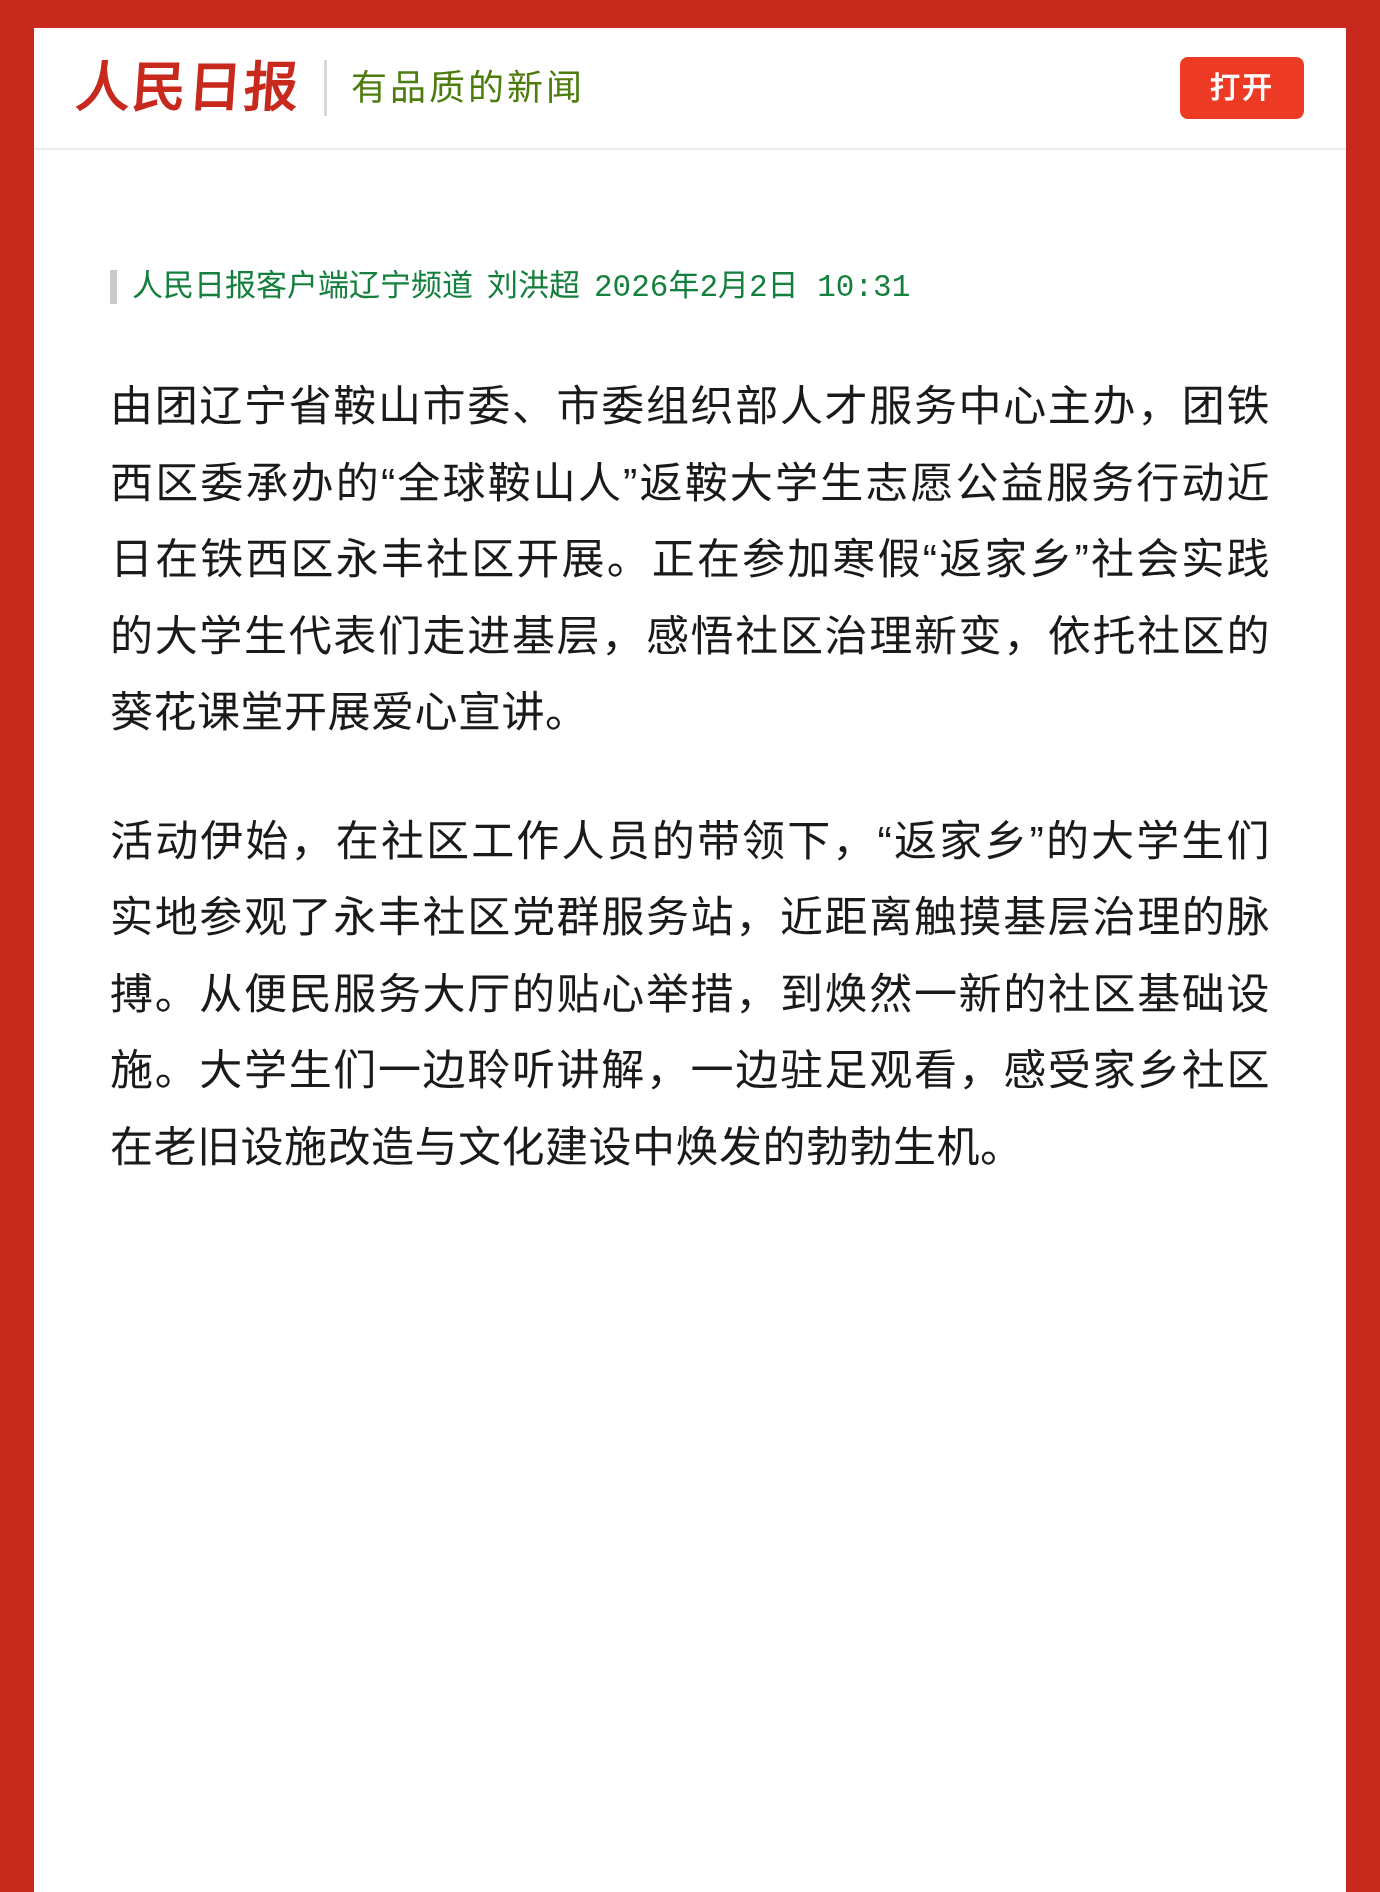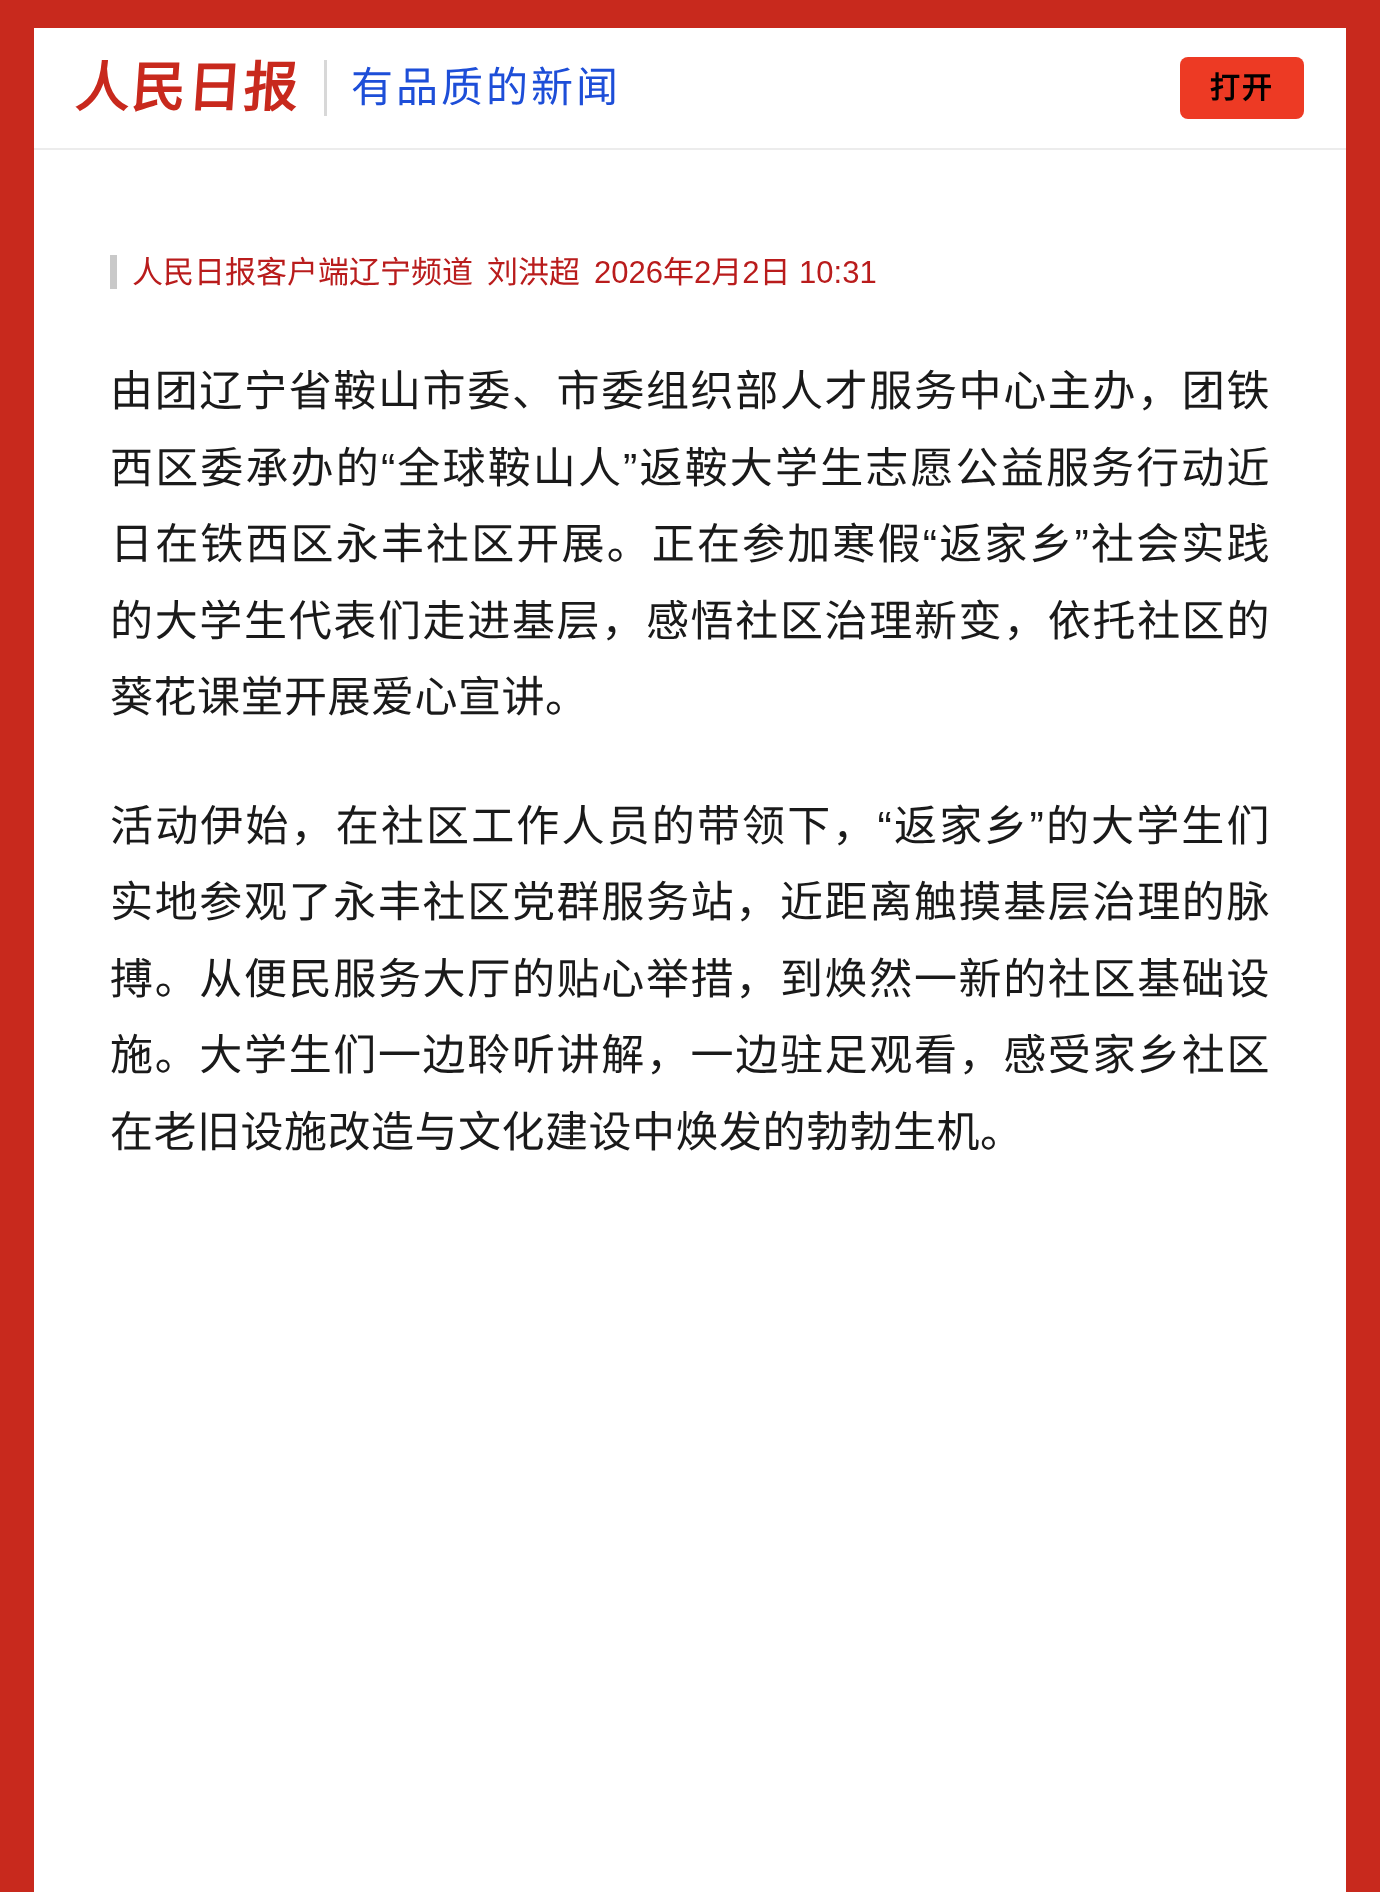--- a/index.html
+++ b/index.html
@@ -63,30 +63,30 @@
   }
 
   .brand-divider {
     width: 3px;
     height: 56px;
     background: #d8d8d8;
   }
 
   .brand-slogan {
     font-family: "Liberation Serif", "DejaVu Serif", serif;
-    font-size: 42px;
-    color: #1d4ed8;
+    font-size: 36px;
+    color: #4d7c0f;
     letter-spacing: 3px;
     line-height: 1;
     white-space: nowrap;
   }
 
   .open-btn {
     background: #ed3a24;
-    color: #000000;
+    color: #ffffff;
     border: none;
     border-radius: 8px;
     font-family: "Liberation Sans", "DejaVu Sans", sans-serif;
     font-size: 30px;
     font-weight: 700;
     letter-spacing: 2px;
     padding: 16px 30px;
     cursor: pointer;
     line-height: 1;
   }
@@ -101,26 +101,27 @@
     margin: 0;
     font-family: "Liberation Sans", "DejaVu Sans", sans-serif;
     font-size: 64px;
     font-weight: 700;
     line-height: 1.32;
     color: #111111;
     letter-spacing: 1px;
   }
 
   .meta-block {
-    margin-top: 37px;
+    margin-top: 52px;
     position: relative;
     padding-left: 22px;
-    color: #b91c1c;
+    color: #15803d;
     font-size: 31px;
     line-height: 1.55;
+    font-family: Liberation Mono, monospace;
   }
 
   .meta-bar {
     position: absolute;
     left: 0;
     top: 6px;
     width: 7px;
     height: 34px;
     background: #c9c9c9;
   }

